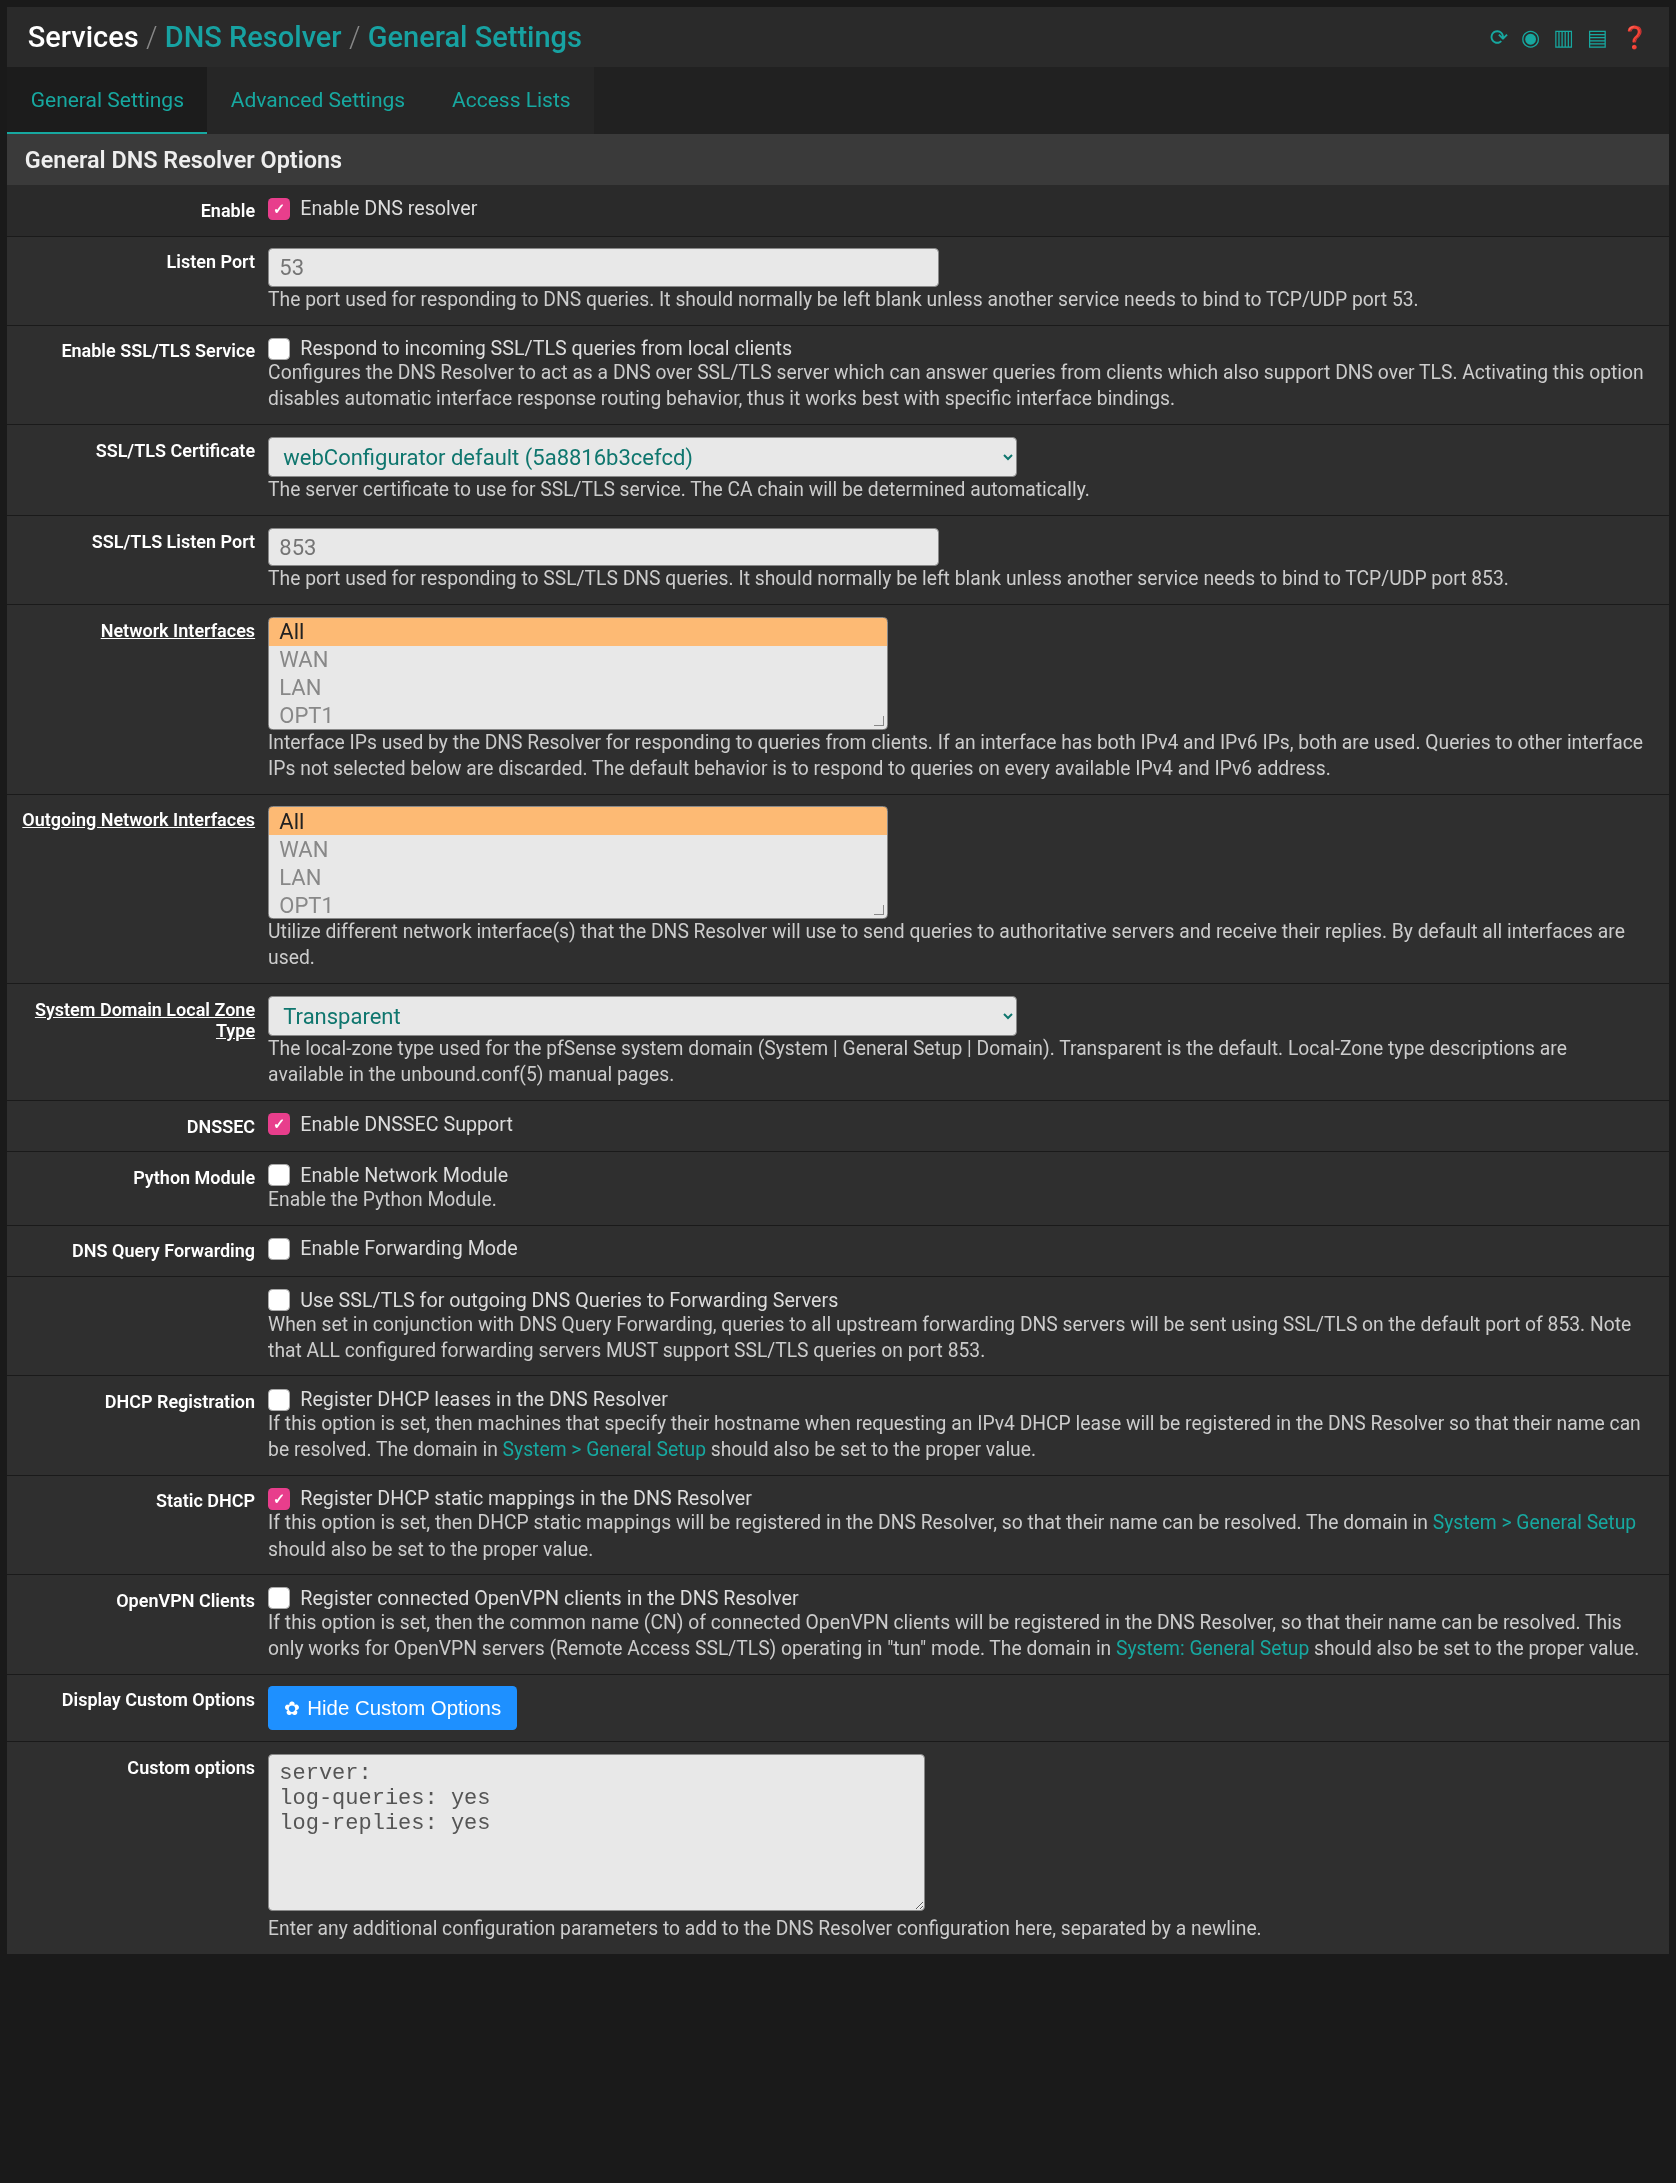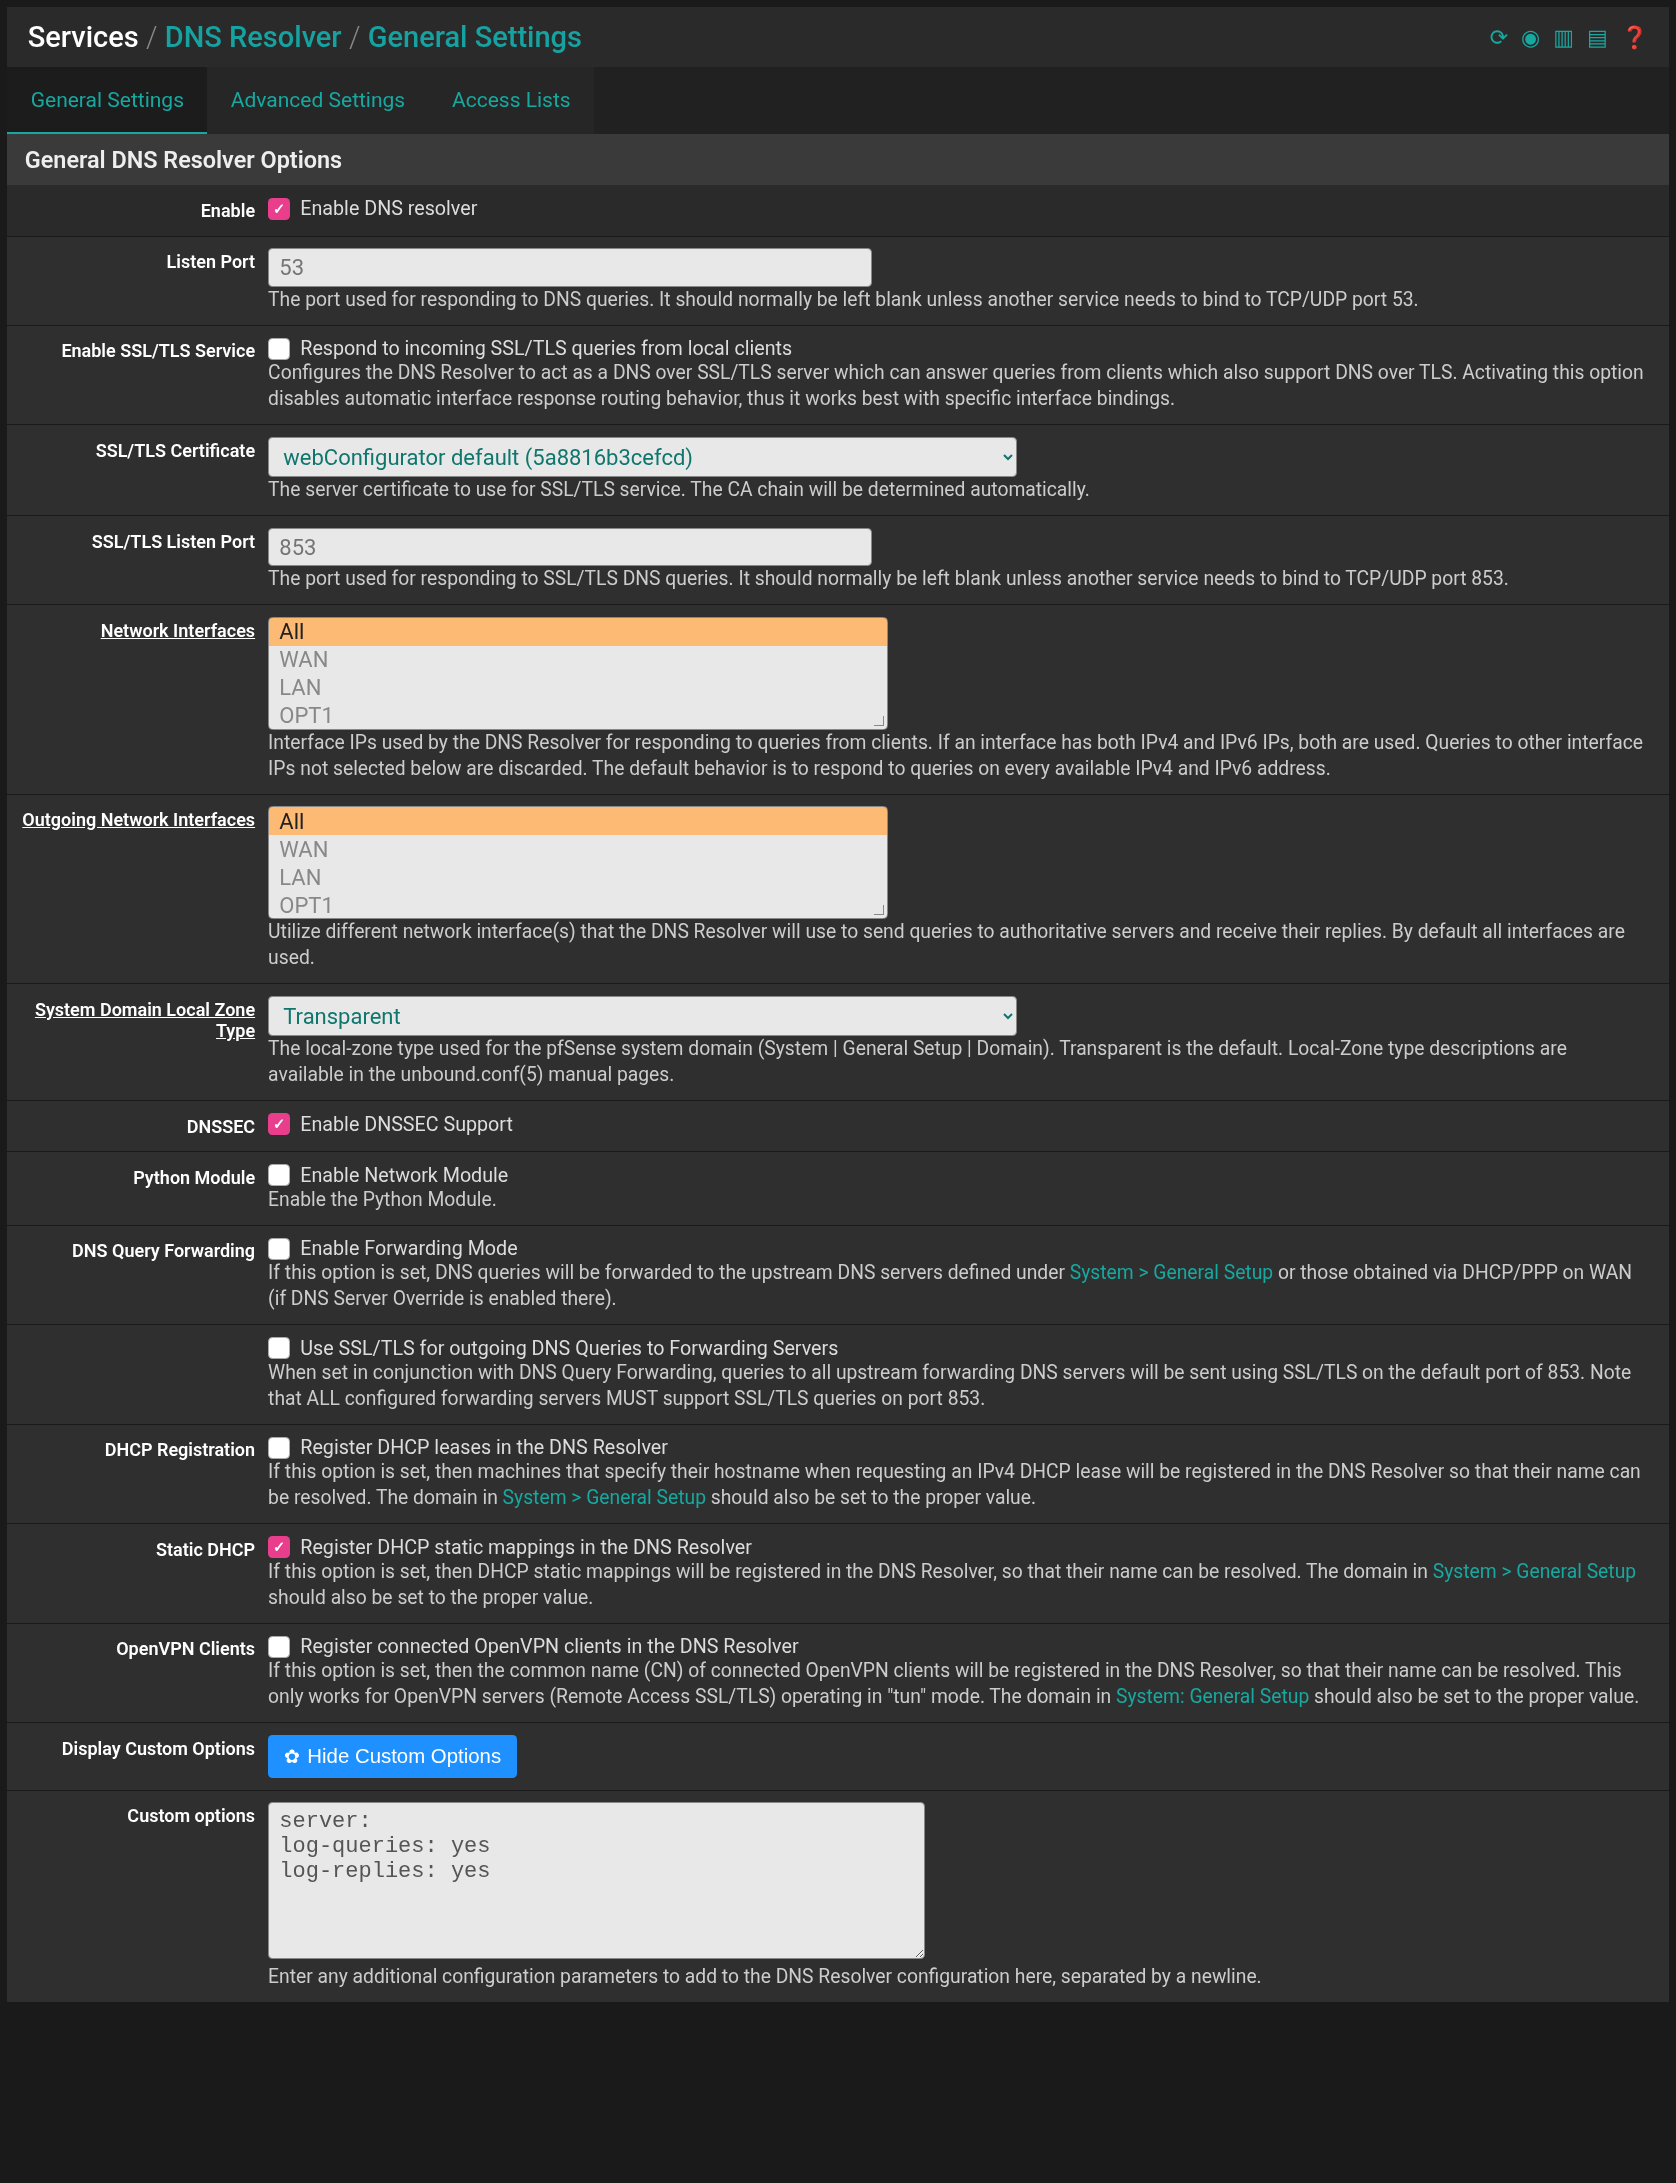--- a/index.html
+++ b/index.html
@@ -123,21 +123,21 @@
 .link { color: #17a8a0; }
 input[type="text"], select, textarea {
   font-family: inherit;
   font-size: 22px;
   padding: 5.8px 10.2px;
   border-radius: 4.4px;
   border: 0.7px solid #888;
   background: #e8e8e8;
   color: #555;
 }
-.num-input { width: 604px; }
+.num-input { width: 671px; }
 .sel { width: 749px; background: #e8e8e8; color: #0f766e; }
 .multi {
   width: 620px;
   height: 113px;
   background: #e8e8e8;
   color: #222;
   font-size: 22px;
   overflow-y: auto;
   border: 0.7px solid #888;
   border-radius: 4.4px;
@@ -317,23 +317,20 @@
     </div>
   </div>
 
   <div class="form-row">
     <div class="form-label">DNS Query Forwarding</div>
     <div class="form-content">
       <div class="checkbox-wrap">
         <span class="chk unchecked"></span>
         <span>Enable Forwarding Mode</span>
       </div>
-      <div class="help">
-        <span>If this option is set, DNS queries will be forwarded to the upstream DNS servers defined under </span><span class="link">System &gt; General Setup</span><span> or those obtained via DHCP/PPP on WAN (if DNS Server Override is enabled there).</span>
-      </div>
     </div>
   </div>
 
   <div class="form-row">
     <div class="form-label"></div>
     <div class="form-content">
       <div class="checkbox-wrap">
         <span class="chk unchecked"></span>
         <span>Use SSL/TLS for outgoing DNS Queries to Forwarding Servers</span>
       </div>

